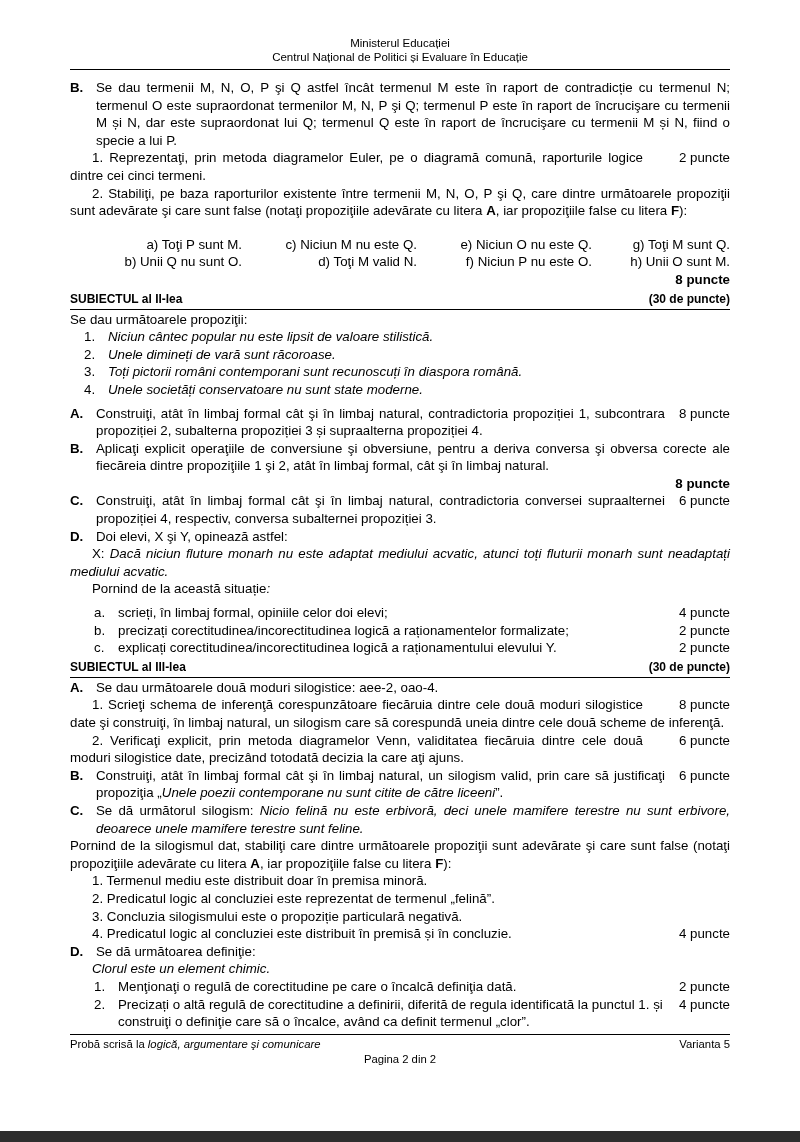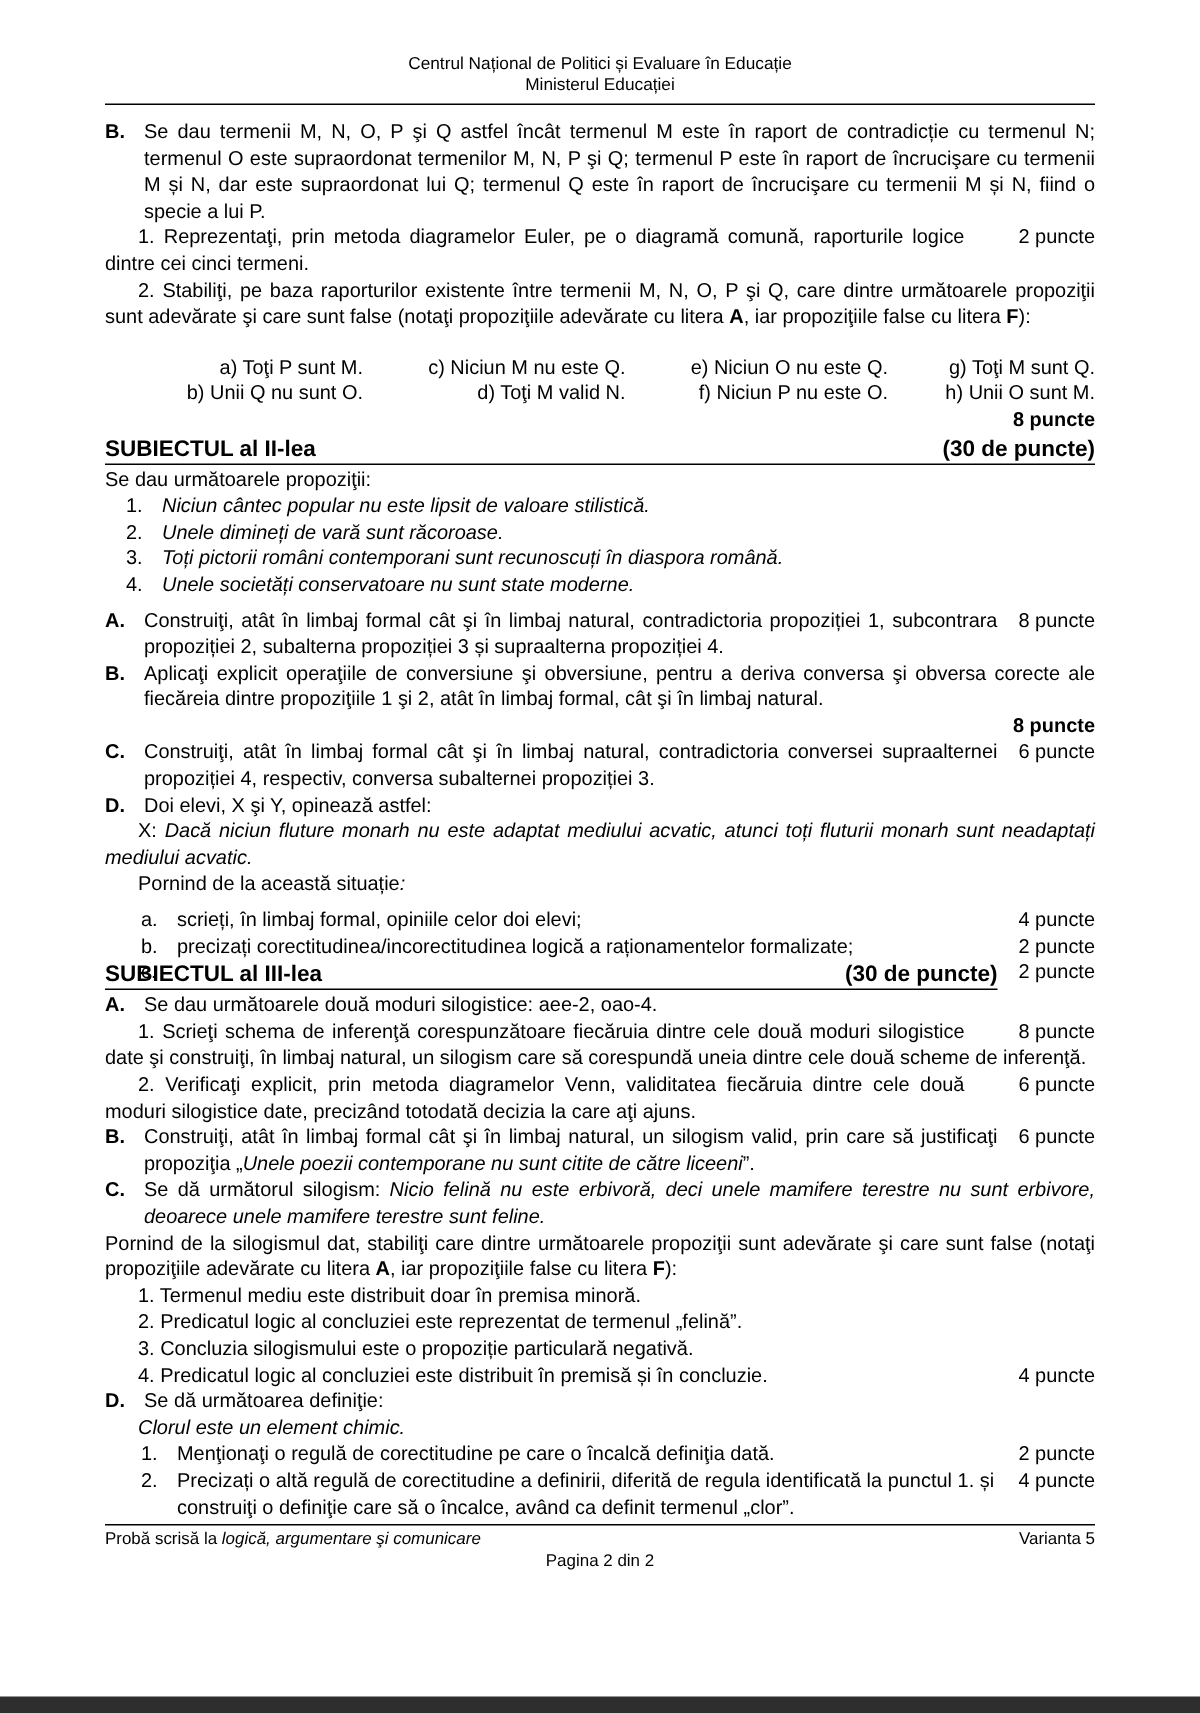--- a/index.html
+++ b/index.html
@@ -104,21 +104,21 @@
     font-size: 13.3px;
     line-height: 17.6px;
   }
 
   
   .subject-head {
     display: flex;
     justify-content: space-between;
     align-items: baseline;
     font-weight: bold;
-    font-size: 15px;
+    font-size: 12px;
     line-height: 17px;
     border-bottom: 1.5px solid #000;
     padding-bottom: 1px;
     margin-top: 2px;
     margin-bottom: 1px;
   }
 
   
   .opt-grid {
     display: grid;
@@ -150,22 +150,22 @@
   }
   .sp6 { height: 6px; }
 </style>
 </head>
 <body>
 
 <div class="page">
   <div class="content">
 
     <div class="doc-header">
+      <div>Ministerul Educației</div>
       <div>Centrul Național de Politici și Evaluare în Educație</div>
-      <div>Ministerul Educației</div>
     </div>
     <div class="header-rule"></div>
 
     <div class="p hang-letter">
       <span class="lbl">B.</span>
       <span>Se dau termenii M, N, O, P şi Q astfel încât termenul M este în raport de contradicție cu termenul N; termenul O este supraordonat termenilor M, N, P şi Q; termenul P este în raport de încrucişare cu termenii M și N, dar este supraordonat lui Q; termenul Q este în raport de încrucişare cu termenii M și N, fiind o specie a lui P.</span>
     </div>
 
     <div class="p indent1">
       <span class="pts">2 puncte</span>
@@ -257,20 +257,21 @@
       <span>scrieți, în limbaj formal, opiniile celor doi elevi;</span>
     </div>
     <div class="p nojust hang-alpha">
       <span class="lbl">b.</span>
       <span class="pts">2 puncte</span>
       <span>precizați corectitudinea/incorectitudinea logică a raționamentelor formalizate;</span>
     </div>
     <div class="p nojust hang-alpha">
       <span class="lbl">c.</span>
       <span class="pts">2 puncte</span>
+      <span>explicați corectitudinea/incorectitudinea logică a raționamentului elevului Y.</span>
     </div>
 
     <div class="subject-head">
       <span>SUBIECTUL al III-lea</span>
       <span>(30 de puncte)</span>
     </div>
 
     <div class="p nojust hang-letter">
       <span class="lbl">A.</span>
       <span>Se dau următoarele două moduri silogistice: aee-2, oao-4.</span>

